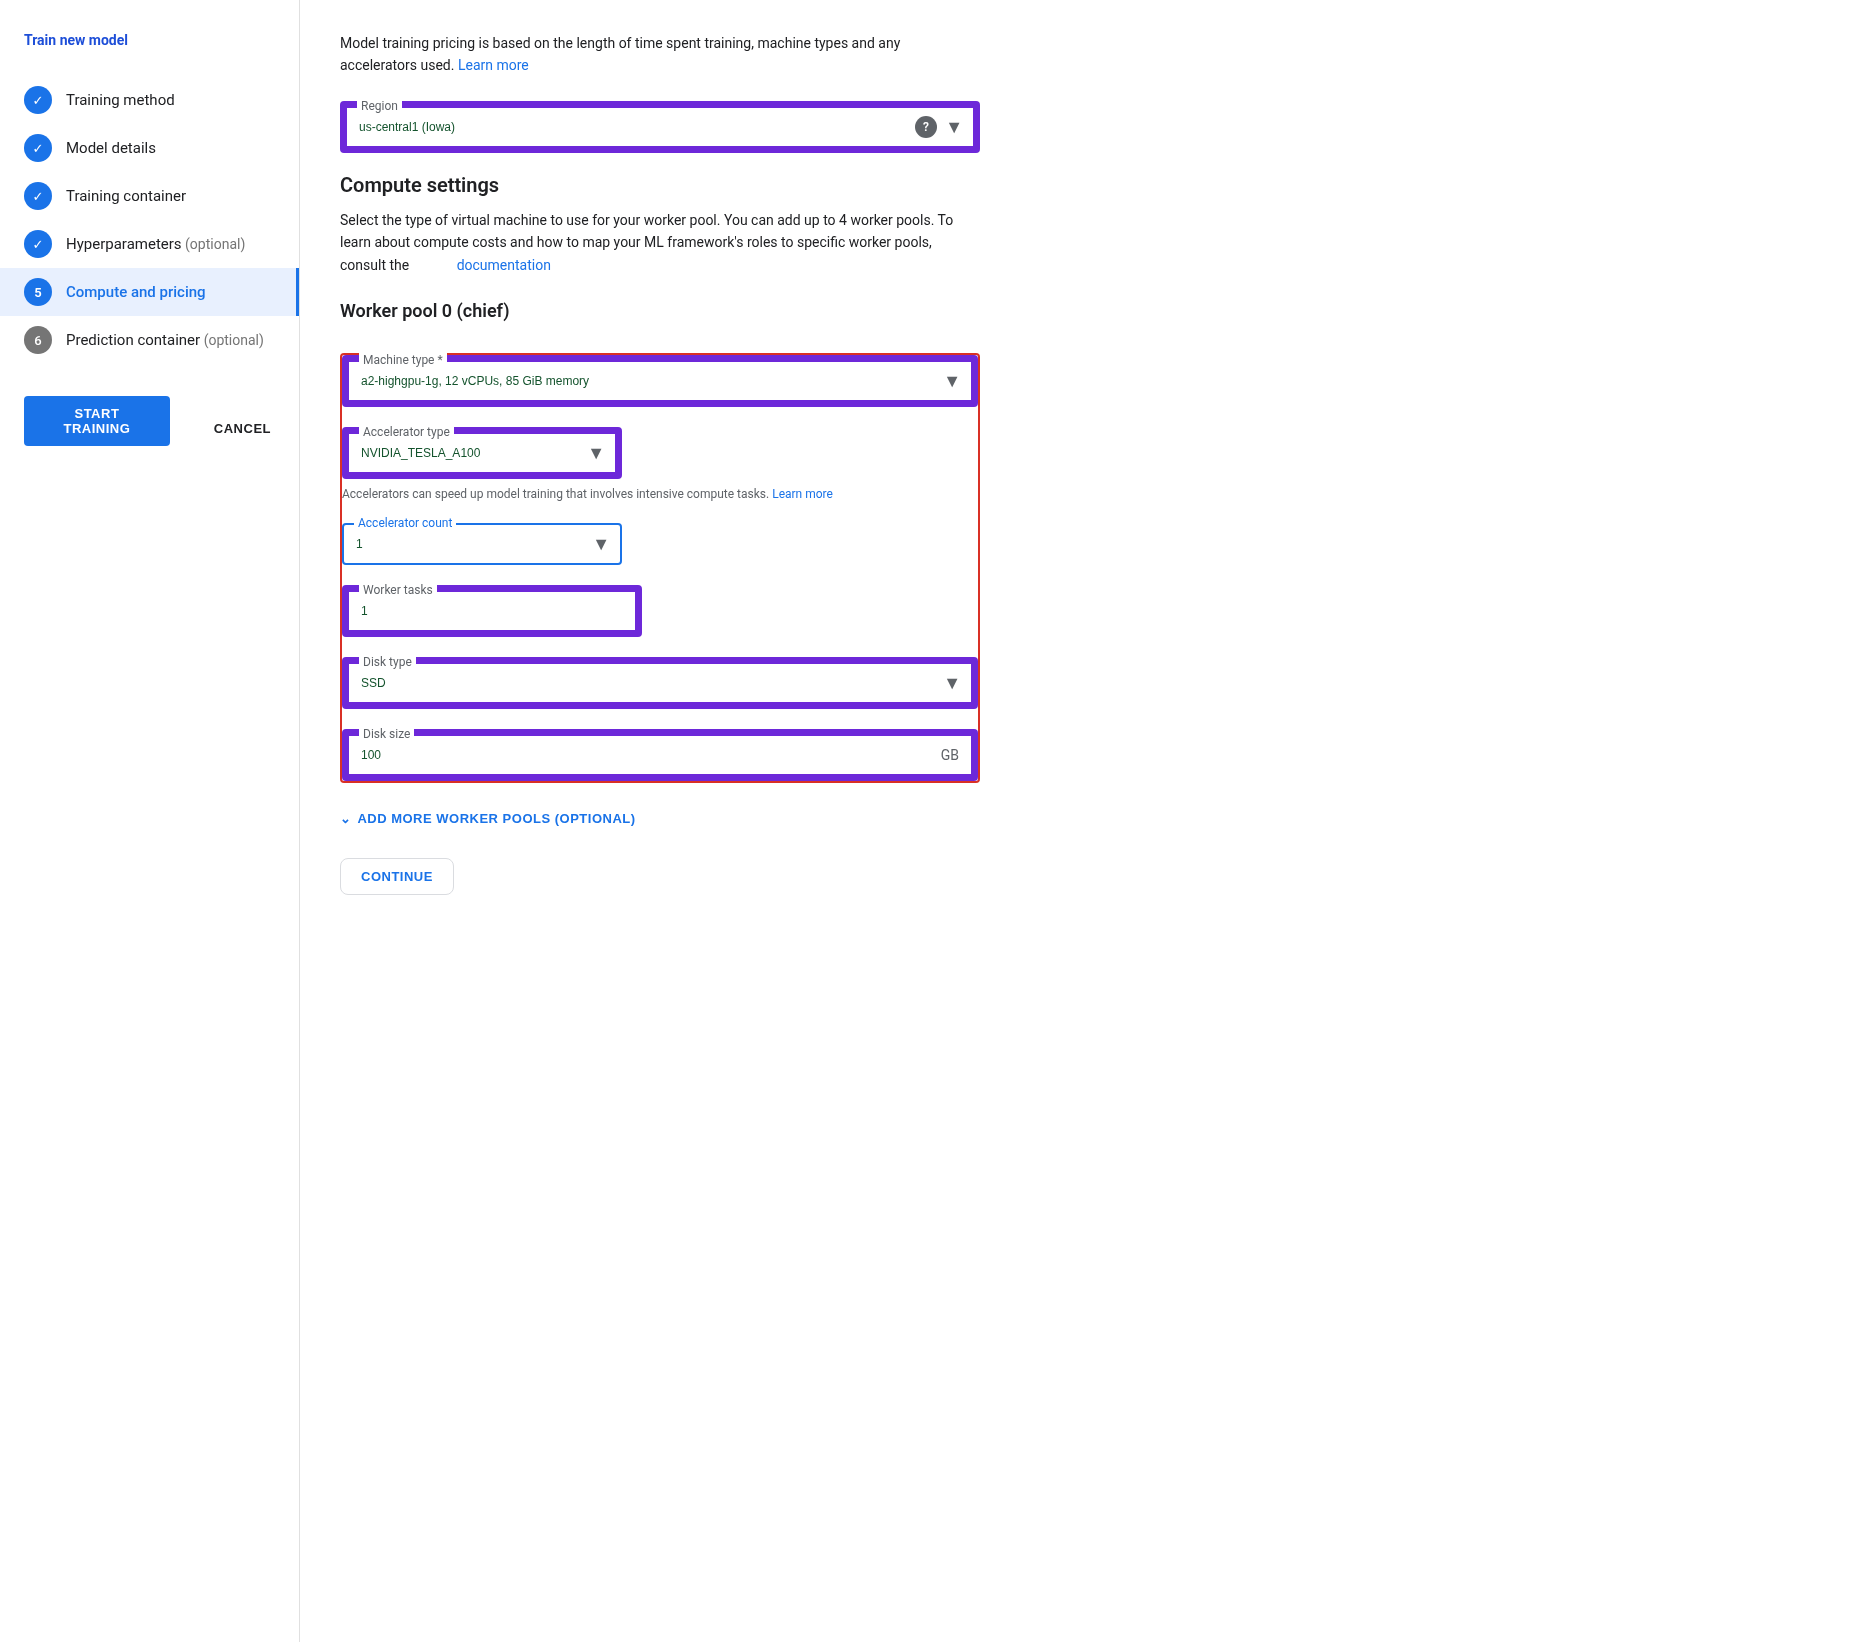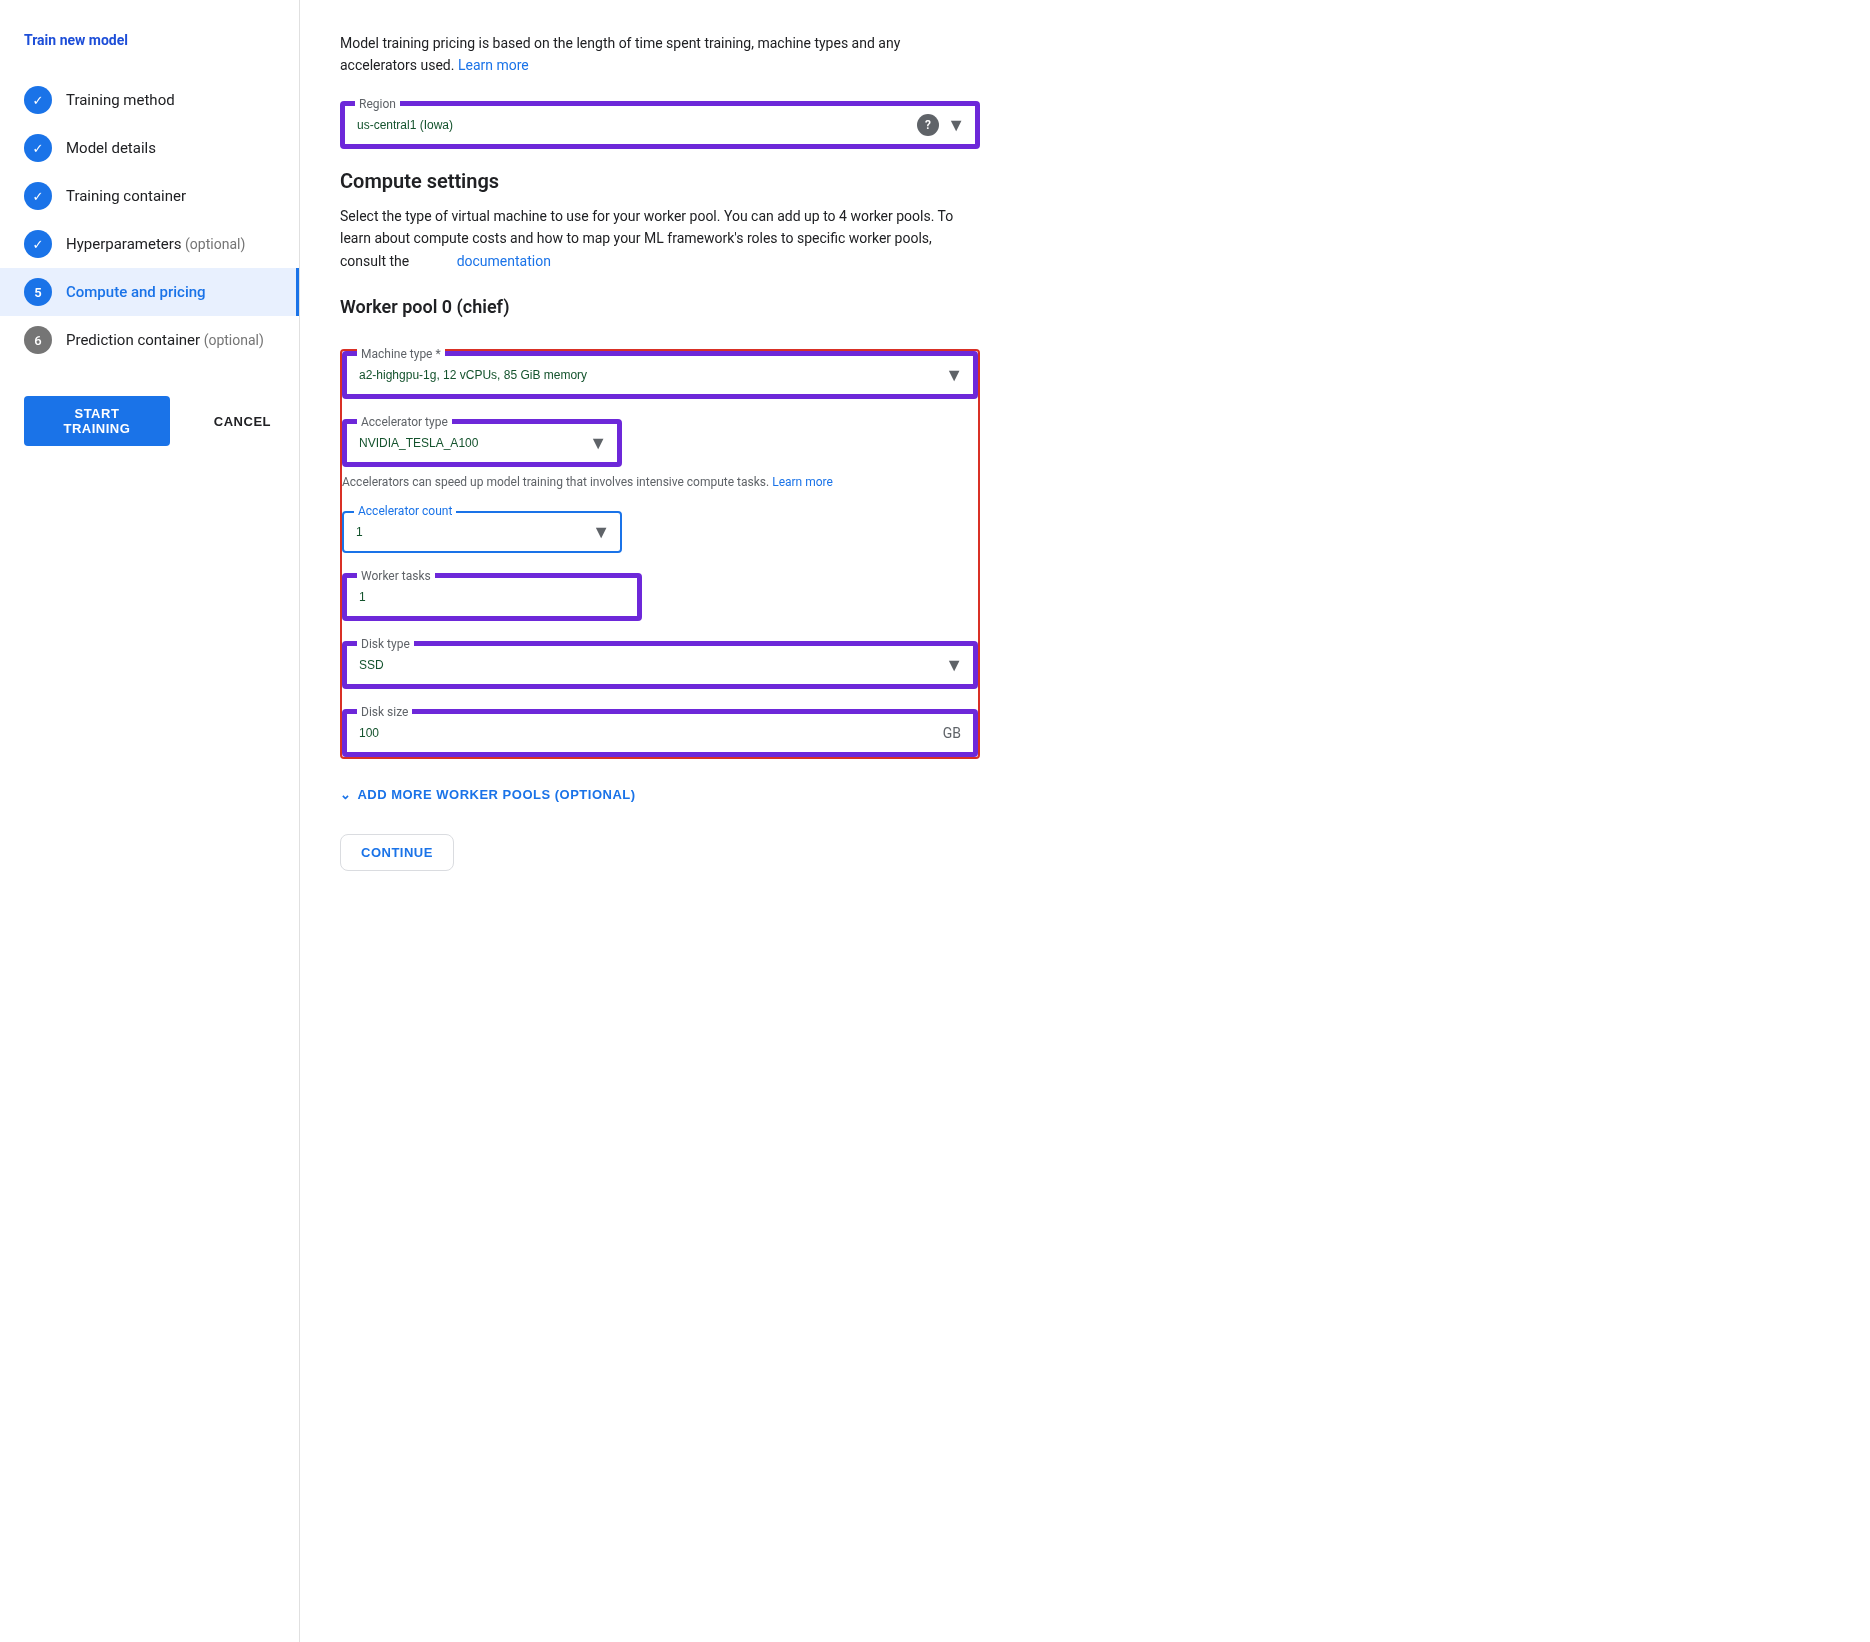--- a/index.html
+++ b/index.html
@@ -76,21 +76,21 @@
       color: #757575;
       font-size: 14px;
     }
     .step-item.active .step-label {
       font-weight: 500;
       color: #1a73e8;
     }
 
     .action-buttons {
       display: flex;
-      align-items: center;
+      align-items: flex-end;
       gap: 32px;
       margin-top: 32px;
       padding-right: 16px;
     }
     .btn-start {
       background: #1a73e8;
       color: white;
       border: none;
       padding: 10px 20px;
       font-size: 13px;
@@ -174,21 +174,21 @@
 
     
     .form-field {
       margin-bottom: 20px;
       position: relative;
     }
     .form-field:last-child {
       margin-bottom: 0;
     }
     .outlined-field {
-      border: 5px solid #6d28d9;
+      border: 7px solid #6d28d9;
       border-radius: 4px;
       position: relative;
     }
     .outlined-field .field-label-float {
       position: absolute;
       top: -9px;
       left: 10px;
       background: #fff;
       padding: 0 4px;
       font-size: 12px;

